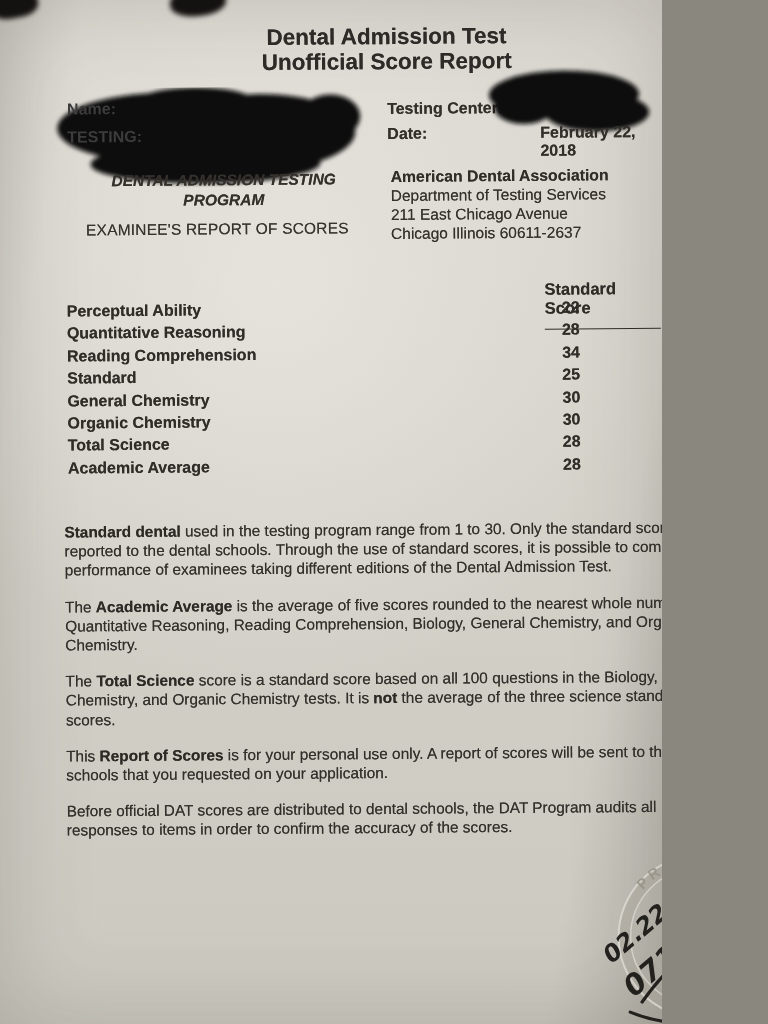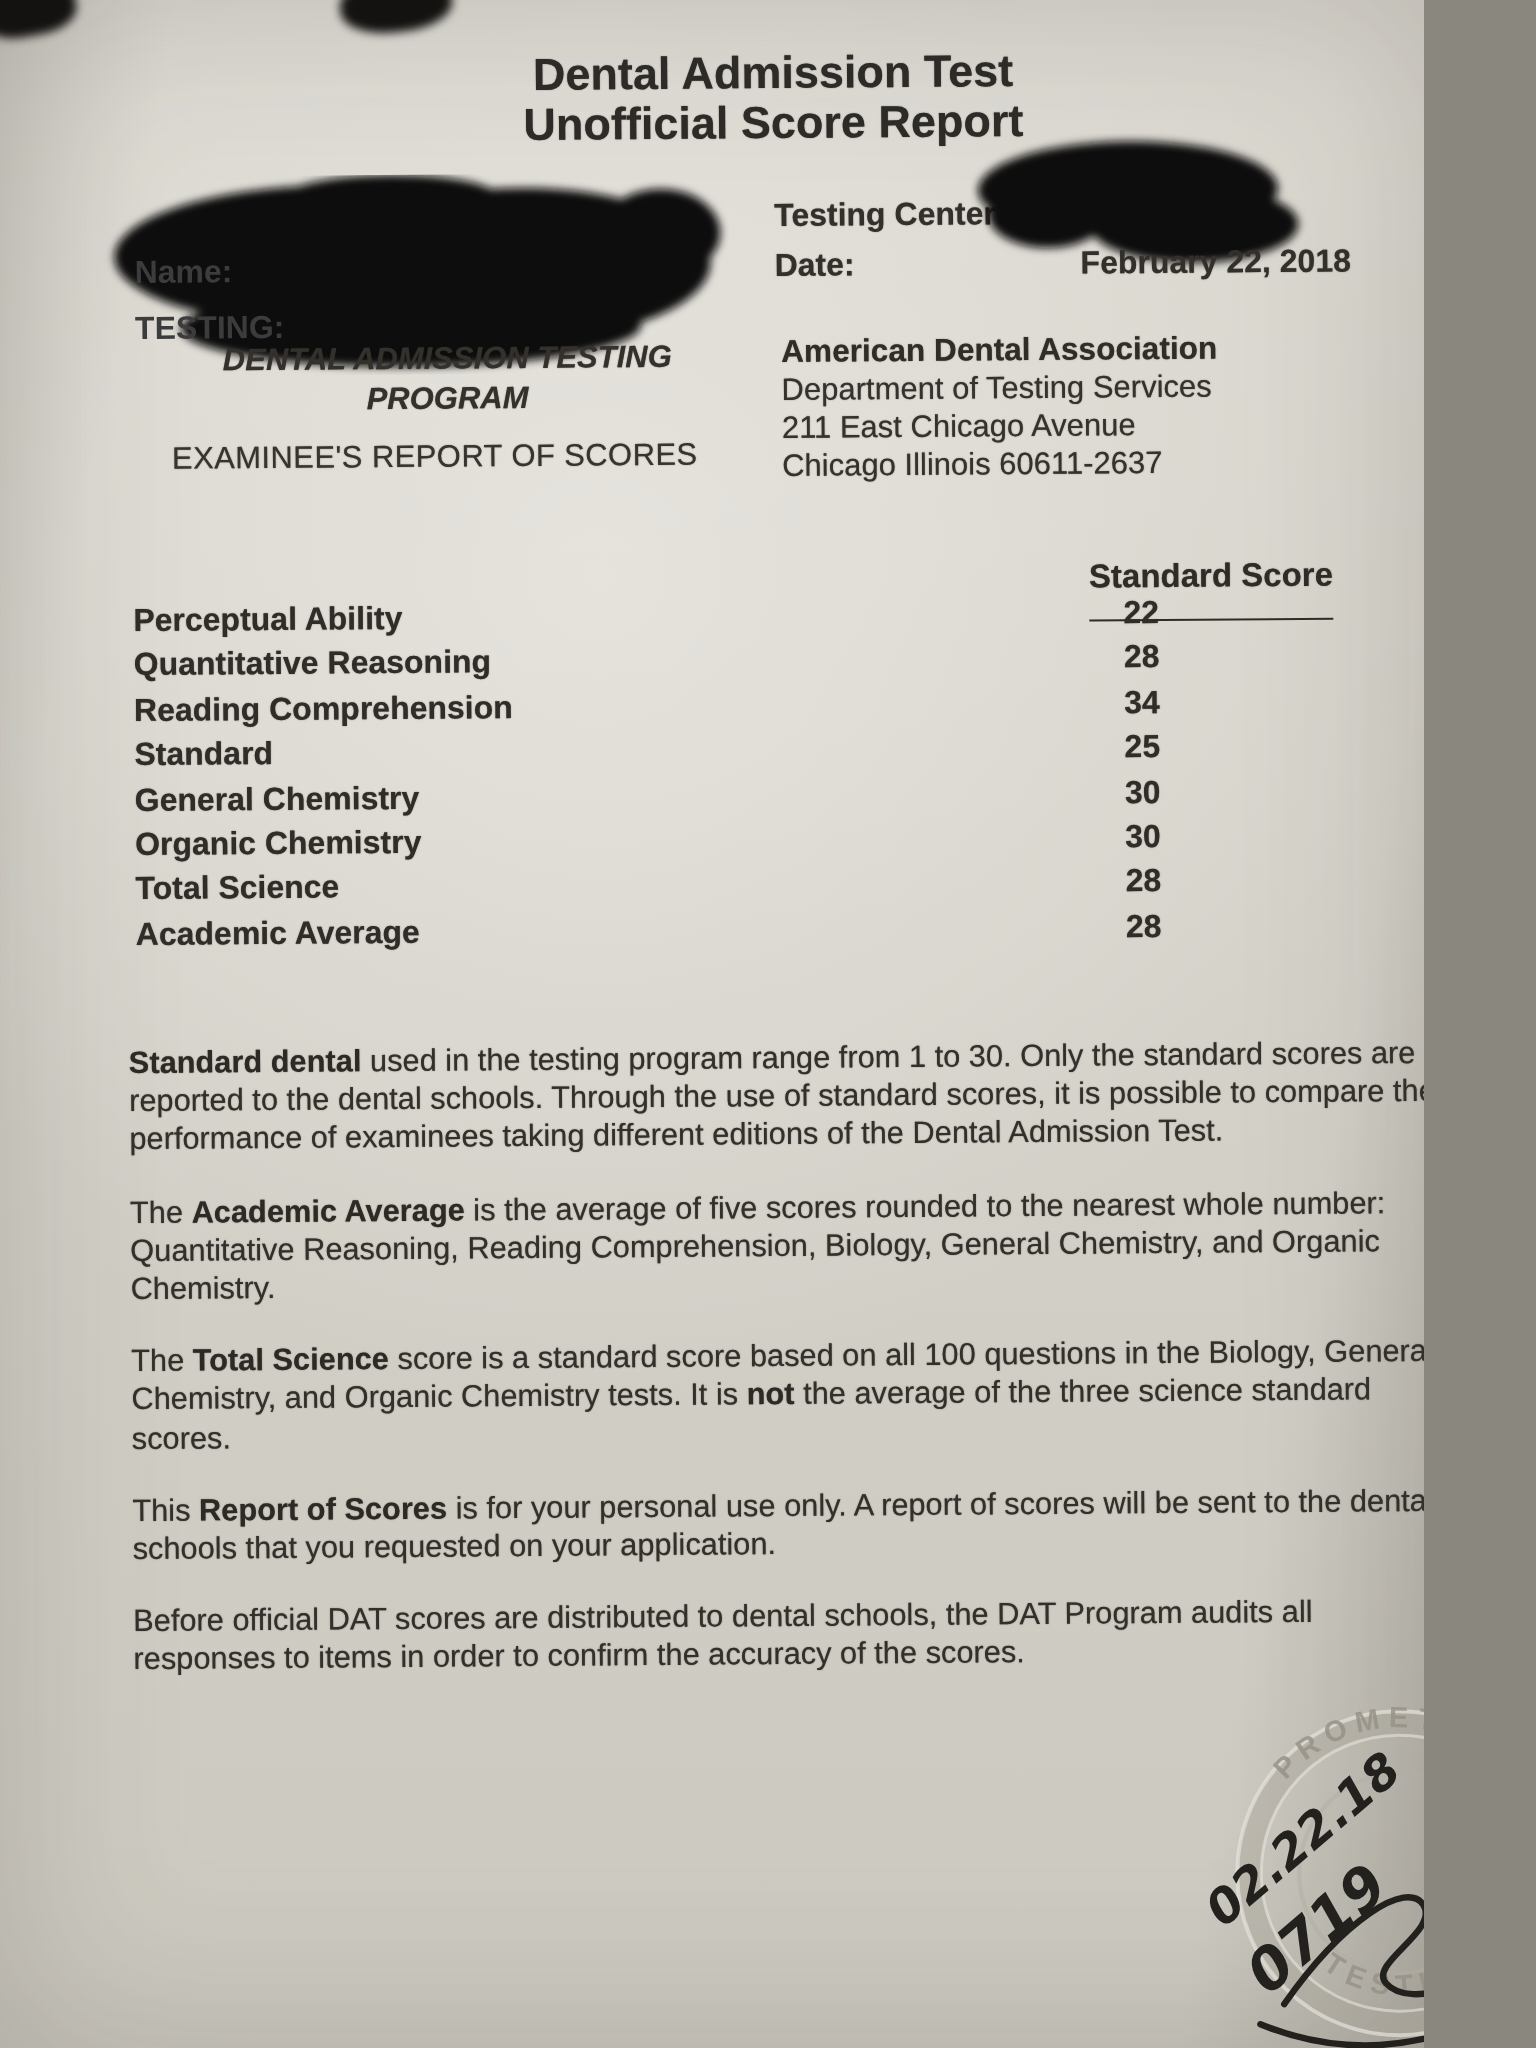--- a/index.html
+++ b/index.html
@@ -1,36 +1,36 @@
 <!DOCTYPE html>
 <html><head>
 <meta charset="utf-8">
 <style>
   html,body{margin:0;padding:0;background:#8a877f;}
   .page{
-    position:relative;width:712px;height:1024px;overflow:hidden;
+    position:relative;width:662px;height:1024px;overflow:hidden;
     font-family:"Liberation Sans","DejaVu Sans",sans-serif;
     color:#312e29;
     background:
       radial-gradient(90% 65% at 42% 28%, rgba(240,238,233,0.55), rgba(240,238,233,0) 62%),
       linear-gradient(100deg, rgba(60,55,48,0.10), rgba(0,0,0,0) 10%, rgba(0,0,0,0) 86%, rgba(60,55,48,0.16)),
       linear-gradient(180deg,#dcd9d2 0%, #d7d4cc 38%, #d0cdc5 70%, #ccc9c0 100%);
     box-shadow: inset 0 0 90px rgba(70,65,56,0.22);
   }
   .content{position:absolute;inset:0;transform:rotate(-0.45deg);transform-origin:390px 480px;}
   .soft{text-shadow:0 0 0.6px rgba(49,46,41,0.75);}
   
   .edge-mark{position:absolute;background:#141210;filter:blur(2.5px);}
   .mark-a{left:-10px;top:-10px;width:48px;height:28px;border-radius:40%;transform:rotate(-10deg);}
   .mark-b{left:170px;top:-12px;width:56px;height:28px;border-radius:45%;transform:rotate(-6deg);}
   
   .title{position:absolute;left:0;top:24px;width:780px;text-align:center;font-weight:700;font-size:22.5px;line-height:25px;color:#2d2b27;}
   
   .blob-svg{position:absolute;}
-  .faint-label{position:absolute;font-weight:700;font-size:16px;color:#3c3c3c;z-index:3;margin-top:28px;}
+  .faint-label{position:absolute;font-weight:700;font-size:16px;color:#3c3c3c;z-index:3;}
   
   .info-label{position:absolute;font-weight:700;font-size:16px;color:#33302b;}
   .date-value{position:absolute;font-weight:700;font-size:16px;color:#33302b;}
   
   .program{position:absolute;left:78px;top:169px;width:296px;text-align:center;font-weight:700;font-style:italic;font-size:15.5px;line-height:19.5px;color:#34312c;}
   .report-heading{position:absolute;left:88px;top:219px;width:280px;font-size:15.5px;letter-spacing:0.2px;color:#37342f;}
   .ada{position:absolute;left:393px;top:167px;font-size:15.5px;line-height:19px;color:#35322d;}
   .ada .org-name{font-weight:700;font-size:15.8px;color:#302d28;}
   
   .col-header{position:absolute;left:546px;top:281px;font-weight:700;font-size:16.5px;color:#2f2c28;border-bottom:1.6px solid #2f2c28;padding-bottom:11px;}

